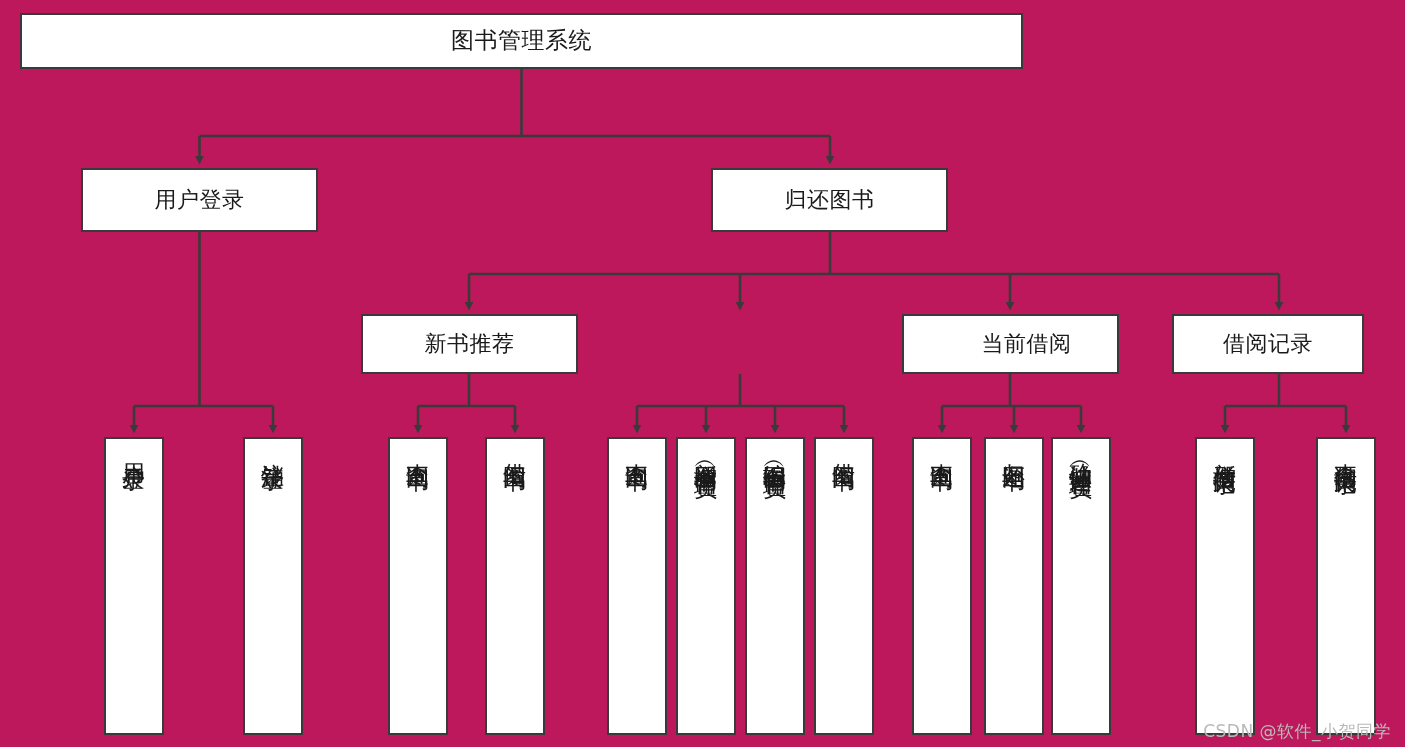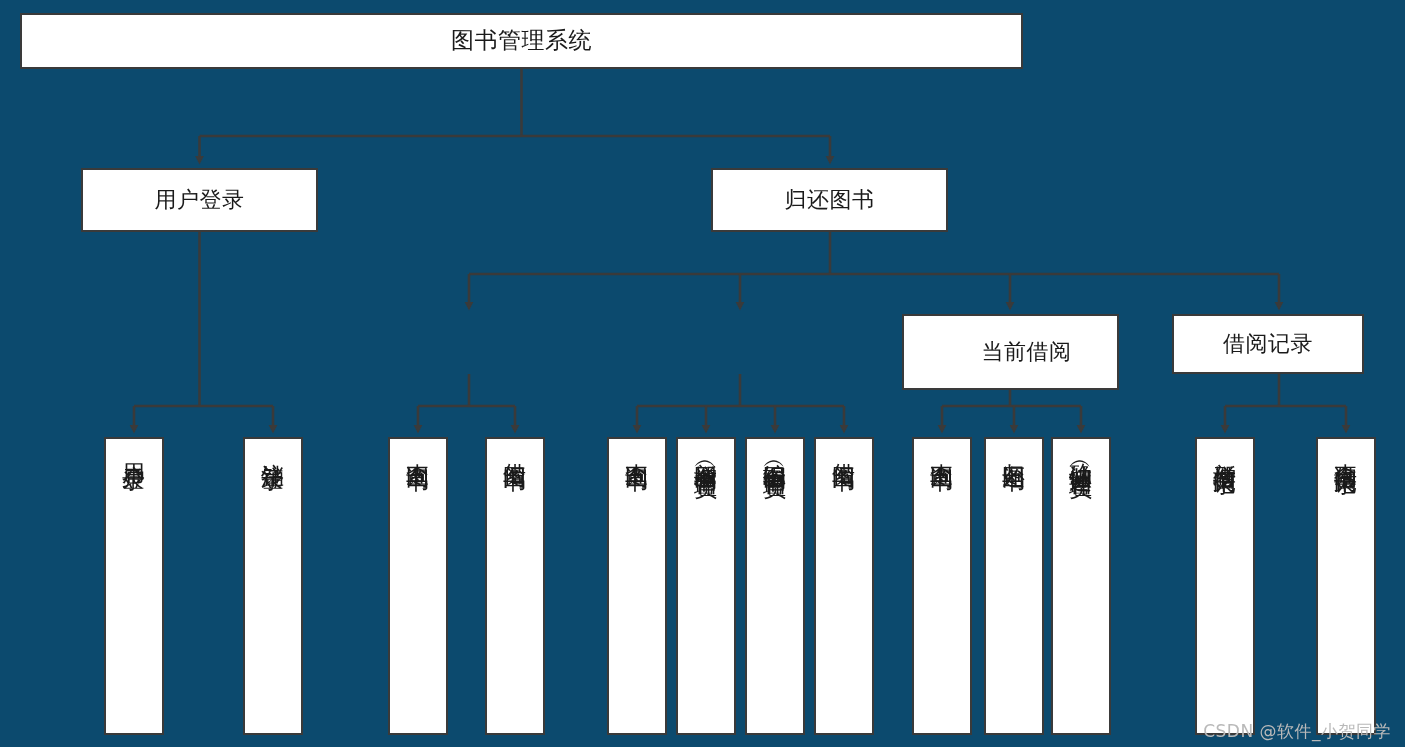--- a/index.html
+++ b/index.html
@@ -8,21 +8,21 @@
     padding: 0;
     background: #ffffff;
   }
   body {
     font-family: "DejaVu Sans", "Liberation Sans", sans-serif;
   }
   #canvas {
     position: relative;
     width: 1405px;
     height: 747px;
-    background: #0c4a6e;
+    background: #be185d;
     overflow: hidden;
   }
   #edges {
     position: absolute;
     left: 0;
     top: 0;
     width: 1405px;
     height: 747px;
     pointer-events: none;
   }
@@ -133,21 +133,24 @@
     <span class="node-label">图书管理系统</span>
   </div>
 
   <div class="node branch" style="left:81px; top:168px; width:237px; height:64px;">
     <span class="node-label">用户登录</span>
   </div>
   <div class="node branch" style="left:711px; top:168px; width:237px; height:64px;">
     <span class="node-label">归还图书</span>
   </div>
 
-  <div class="node branch" style="left:902px; top:314px; width:217px; height:76px;padding-left:32px;">
+  <div class="node branch" style="left:361px; top:314px; width:217px; height:60px;">
+    <span class="node-label">新书推荐</span>
+  </div>
+  <div class="node branch" style="left:902px; top:314px; width:217px; height:60px;padding-left:32px;">
     <span class="node-label">当前借阅</span>
   </div>
   <div class="node branch" style="left:1172px; top:314px; width:192px; height:60px;">
     <span class="node-label">借阅记录</span>
   </div>
 
   <div class="node leaf" style="left:104px; top:437px; width:60px; height:298px;">
     <span class="node-label">用户登录</span>
   </div>
   <div class="node leaf" style="left:243px; top:437px; width:60px; height:298px;">

